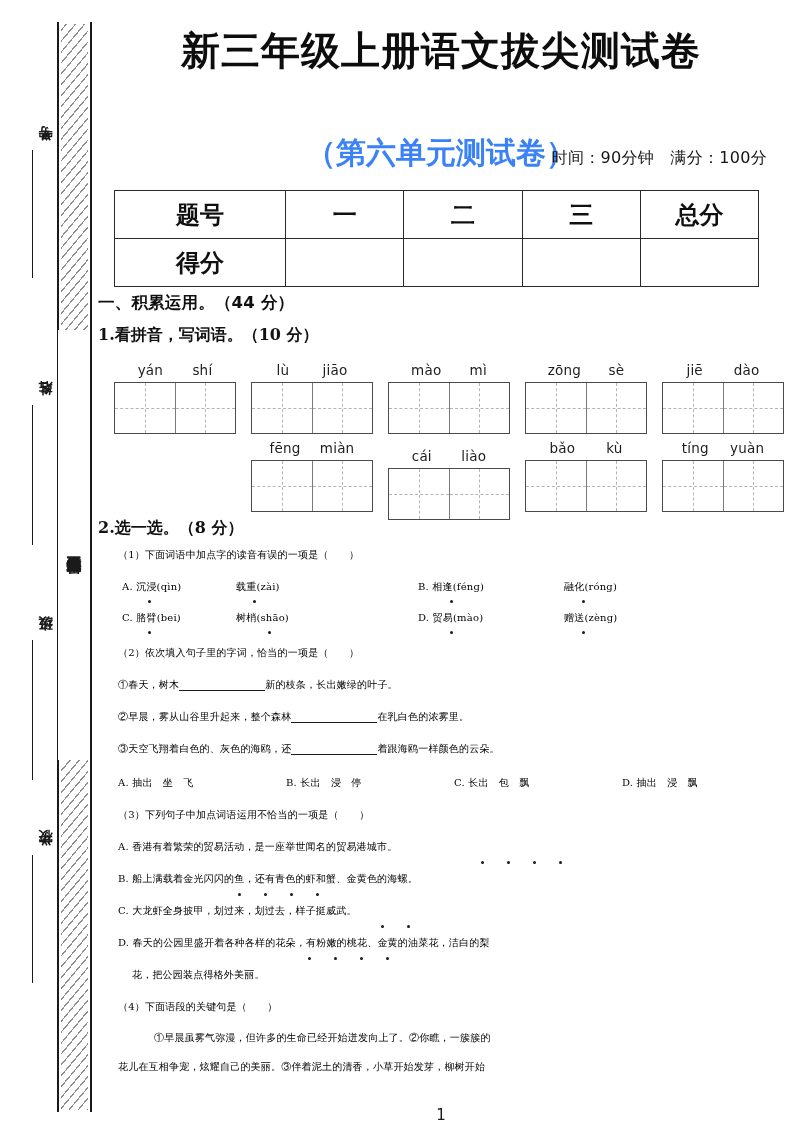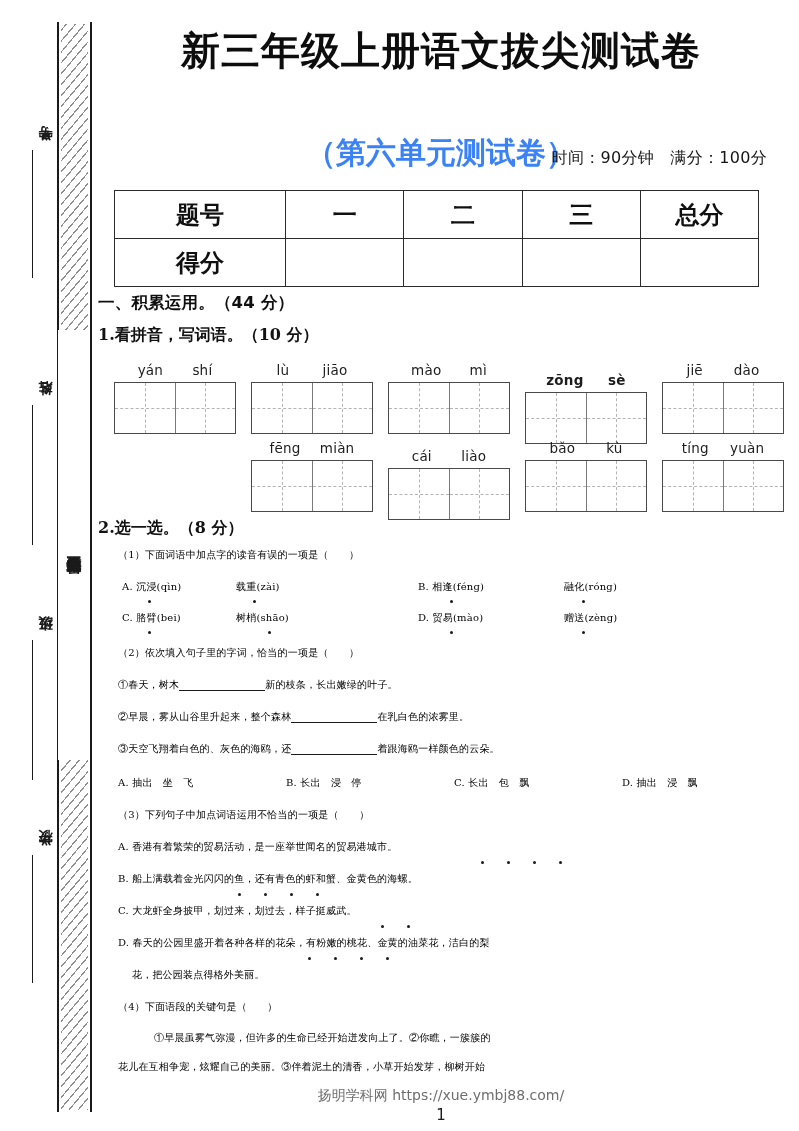--- a/index.html
+++ b/index.html
@@ -369,21 +369,21 @@
   <div class="py-group" style="left:155px; top:362px;">
     <div class="py-label">
       <span>lù</span>
       <span>jiāo</span>
     </div>
     <div class="tianzi">
         <div class="tz-cell"></div>
         <div class="tz-cell"></div>
       </div>
   </div>
-  <div class="py-group" style="left:429px; top:372px;font-weight:bold;">
+  <div class="py-group" style="left:429px; top:362px;">
     <div class="py-label">
       <span>zōng</span>
       <span>sè</span>
     </div>
     <div class="tianzi">
         <div class="tz-cell"></div>
         <div class="tz-cell"></div>
       </div>
   </div>
   <div class="py-group" style="left:566px; top:362px;">
@@ -521,15 +521,14 @@
       <i></i>
       <i></i>
       <i></i>
     </div>
   <div class="txt" style="left:36px; top:968px;">花，把公园装点得格外美丽。</div>
 
   <div class="txt" style="left:22px; top:1000px;">（4）下面语段的关键句是（　　）</div>
   <div class="txt" style="left:58px; top:1031px;">①早晨虽雾气弥漫，但许多的生命已经开始迸发向上了。②你瞧，一簇簇的</div>
   <div class="txt" style="left:22px; top:1060px;">花儿在互相争宠，炫耀自己的美丽。③伴着泥土的清香，小草开始发芽，柳树开始</div>
 
-  <div id="footer-brand">扬明学科网 https://xue.ymbj88.com/</div>
   <div id="page-number">1</div>
 </div>
 
 </body></html>

